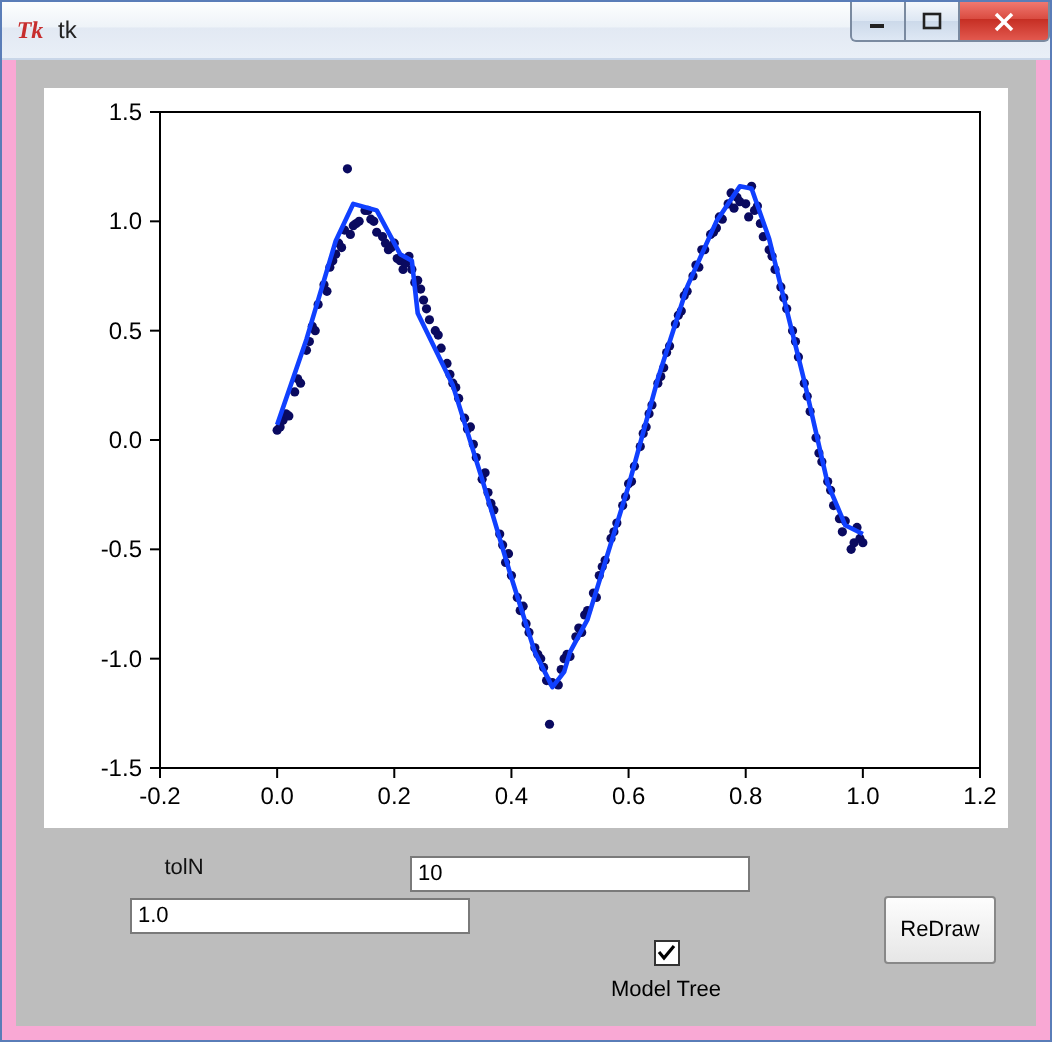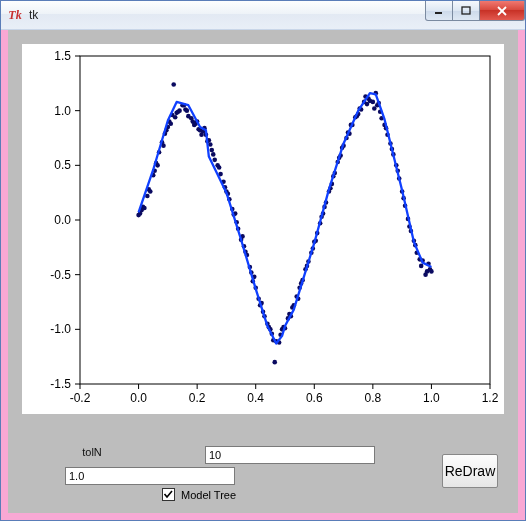--- a/index.html
+++ b/index.html
@@ -118,37 +118,38 @@
     height: 18px;
     border: 1px solid #7a7a7a;
     font-family: Tahoma, Arial, sans-serif;
     font-size: 11px;
     padding: 0 3px;
     box-sizing: border-box;
   }
   .redraw-btn {
     position: absolute;
     right: 6px;
-    top: 8px;
+    top: 20px;
     width: 56px;
     height: 34px;
     background: linear-gradient(to bottom, #fdfdfd, #e6e6e6);
     border: 1px solid #888;
     border-radius: 2px;
     font-family: Tahoma, Arial, sans-serif;
-    font-size: 14px;
+    font-size: 11px;
     cursor: default;
     padding: 0;
   }
   .chkrow {
     margin-top: 3px;
     margin-left: 140px;
     display: flex;
     align-items: center;
     gap: 6px;
+    flex-direction: column;
   }
   .chkbox {
     width: 13px;
     height: 13px;
     border: 1px solid #333;
     background: #fff;
     display: inline-flex;
     align-items: center;
     justify-content: center;
     box-sizing: border-box;

